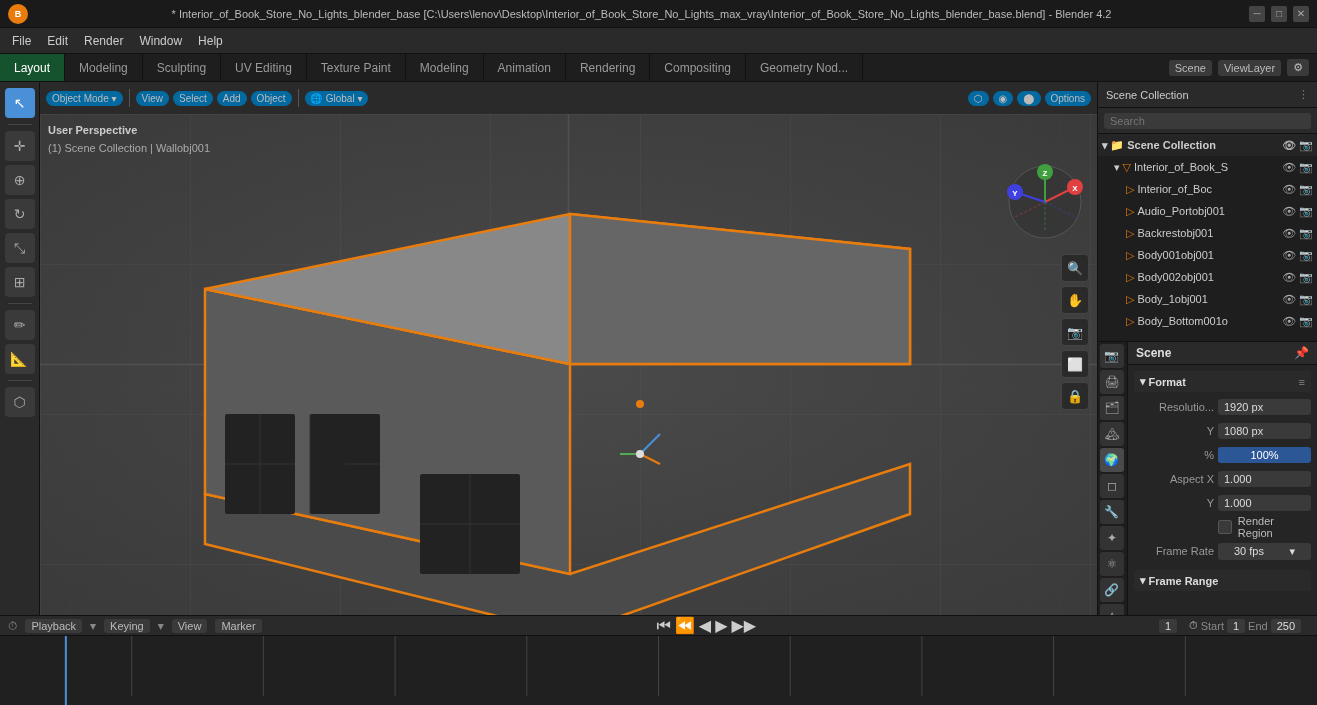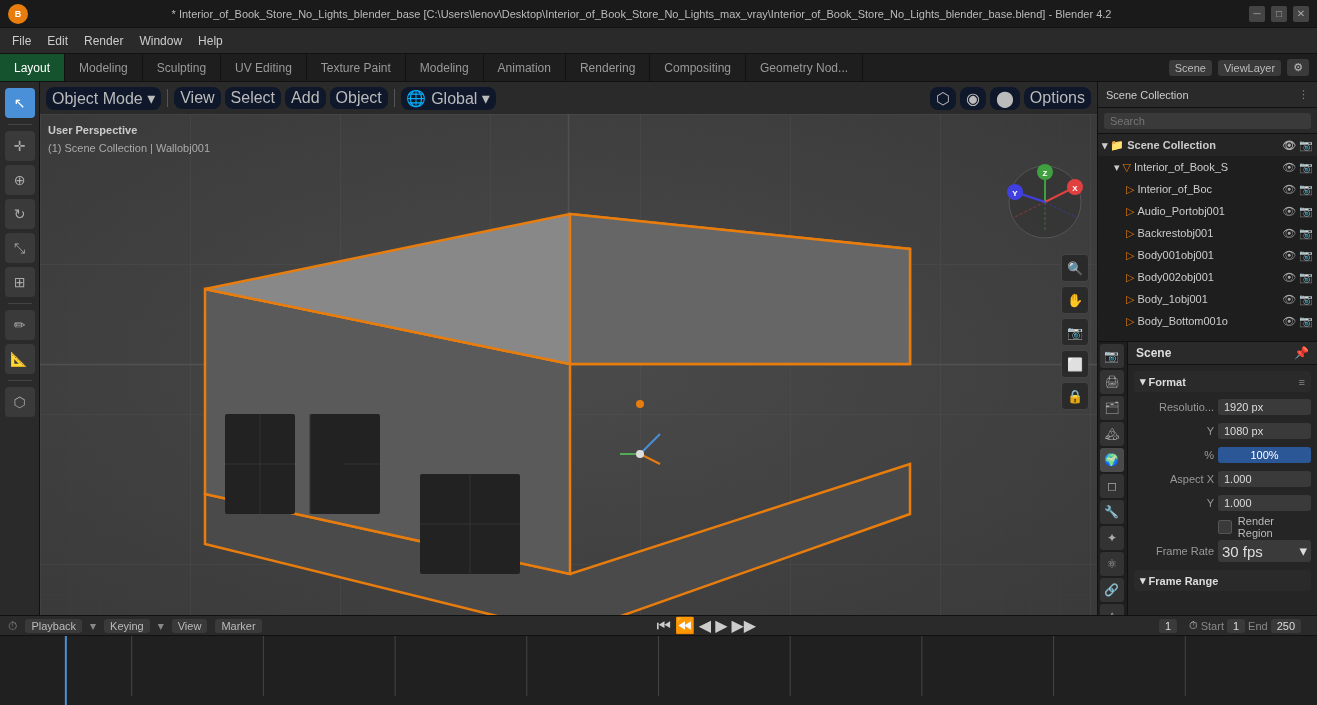--- a/index.html
+++ b/index.html
@@ -150,24 +150,24 @@
       height: 32px;
       background: #2a2a2a;
       display: flex;
       align-items: center;
       padding: 0 6px;
       gap: 4px;
       z-index: 10;
     }
     .vp-btn {
       padding: 2px 6px;
-      background: #0f172a;
+      background: #0369a1;
       border-radius: 8px;
       color: #bbb;
-      font-size: 16px;
+      font-size: 10px;
       cursor: pointer;
     }
     .vp-separator { width: 1px; height: 18px; background: #555; margin: 0 2px; }
 
     
     .scene-3d {
       position: absolute;
       top: 32px; left: 0; right: 0; bottom: 0;
       background: radial-gradient(ellipse at center, #4a4a4a 0%, #3a3a3a 100%);
     }
@@ -351,23 +351,23 @@
     }
     .checkbox {
       width: 14px; height: 14px;
       background: #3a3a3a;
       border-radius: 2px;
       border: 1px solid #555;
     }
     .prop-select {
       background: #3a3a3a;
       border-radius: 3px;
-      padding: 2px 4px;
+      padding: 2px 16px;
       color: #ddd;
-      font-size: 15px;
+      font-size: 11px;
       flex: 1;
       display: flex;
       align-items: center;
       justify-content: space-between;
     }
 
     
     .timeline {
       height: 68px;
       background: #1e1e1e;

